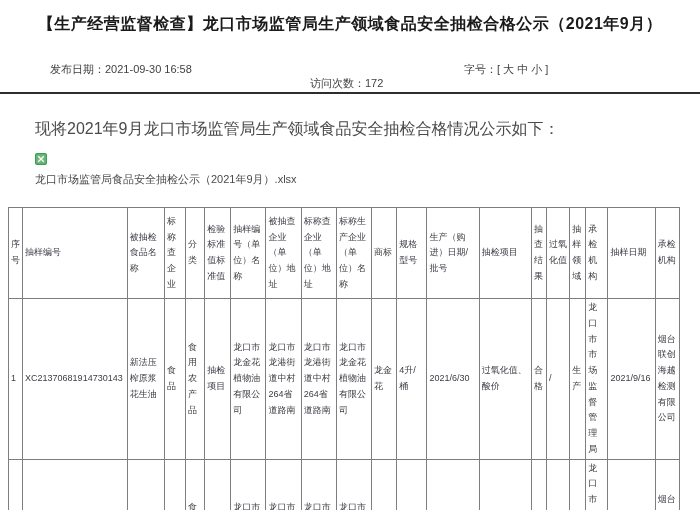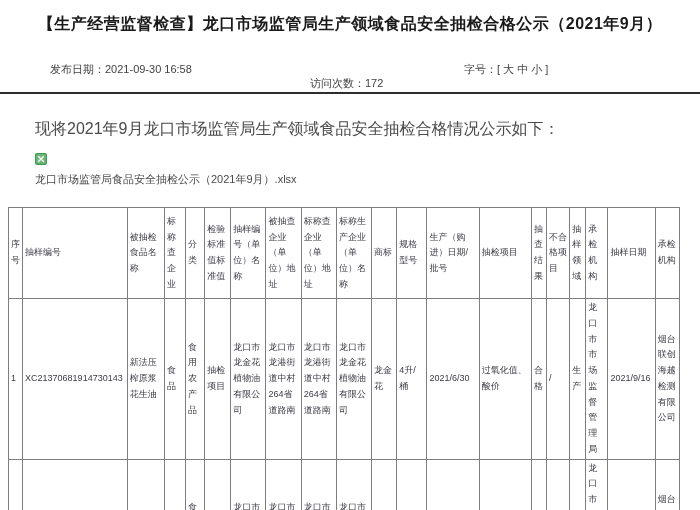--- a/index.html
+++ b/index.html
@@ -115,21 +115,21 @@
       <th>检验标准值标准值</th>
       <th>抽样编号（单位）名称</th>
       <th>被抽查企业（单位）地址</th>
       <th>标称查企业（单位）地址</th>
       <th>标称生产企业（单位）名称</th>
       <th>商标</th>
       <th>规格型号</th>
       <th>生产（购进）日期/批号</th>
       <th>抽检项目</th>
       <th>抽查结果</th>
-      <th>不合格项目</th>
+      <th>过氧化值</th>
       <th>抽样领域</th>
       <th>承检机构</th>
       <th>抽样日期</th>
       <th>承检机构</th>
     </tr>
   </thead>
   <tbody>
       <tr>
         <td>1</td>
         <td>XC21370681914730143</td>

